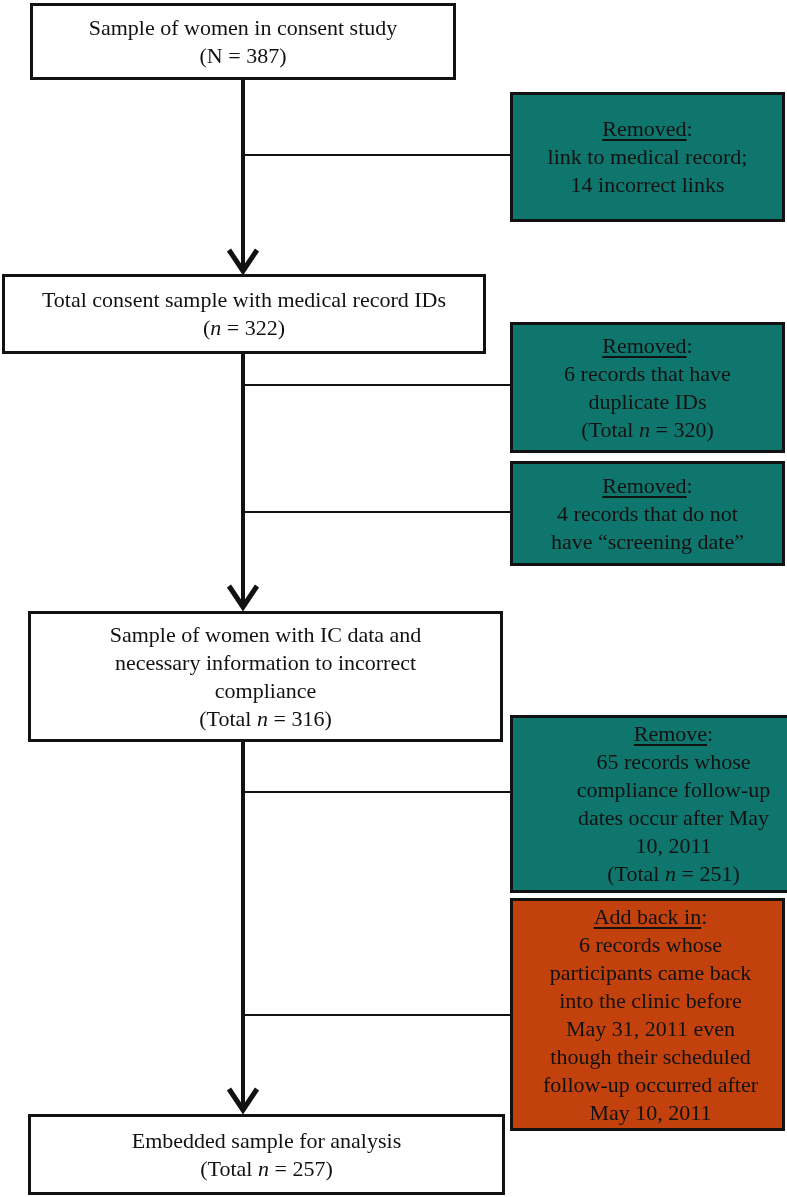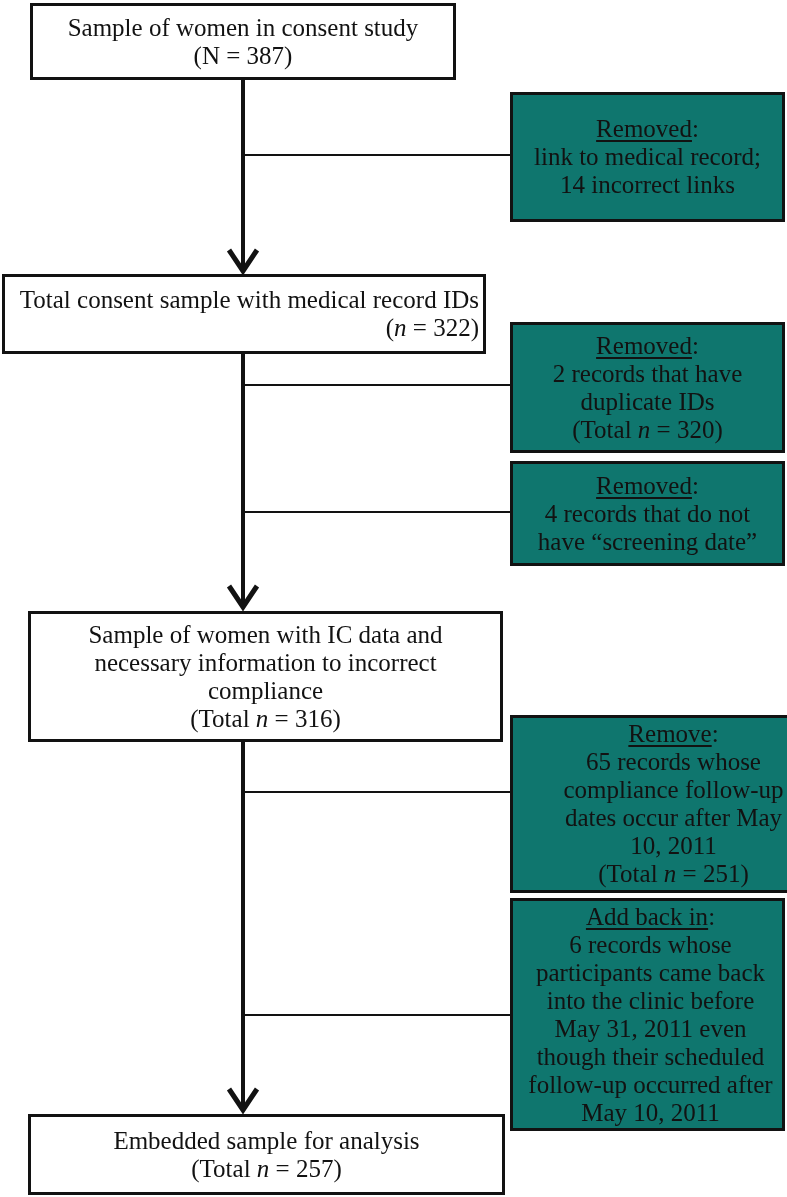--- a/index.html
+++ b/index.html
@@ -21,32 +21,32 @@
   .box {
     position: absolute;
     box-sizing: border-box;
     border: 3px solid #121212;
     background: #ffffff;
     display: flex;
     flex-direction: column;
     align-items: center;
     justify-content: center;
     text-align: center;
-    font-size: 25px;
+    font-size: 22px;
     line-height: 28px;
     z-index: 1;
     padding: 1px 4px;
   }
   .side { background: #0f766e; }
-  .blue { background: #0f766e; padding-left: 10px; }
+  .blue { background: #c2410c; padding-left: 10px; }
   .u { text-decoration: underline; text-underline-offset: 3px; }
   .it { font-style: italic; }
 
   #box-a { left: 30px;  top: 3px;    width: 426px; height: 77px;  }
-  #box-b { left: 2px;   top: 274px;  width: 484px; height: 80px; align-items: flex-end;  }
+  #box-b { left: 2px;   top: 274px;  width: 484px; height: 80px;  }
   #box-c { left: 28px;  top: 611px;  width: 475px; height: 131px; }
   #box-d { left: 28px;  top: 1114px; width: 477px; height: 81px;  }
 
   #side-1 { left: 510px; top: 92px;  width: 275px; height: 130px; }
   #side-2 { left: 510px; top: 322px; width: 275px; height: 131px; }
   #side-3 { left: 510px; top: 461px; width: 275px; height: 105px; }
   #side-4 { left: 510px; top: 715px; width: 327px; height: 178px; }
   #side-5 { left: 510px; top: 898px; width: 275px; height: 233px; }
 </style>
 </head>
@@ -93,21 +93,21 @@
   </div>
 
   <div class="box side" id="side-1">
     <div class="ln"><span class="u">Removed</span><span>:</span></div>
     <div class="ln">link to medical record;</div>
     <div class="ln">14 incorrect links</div>
   </div>
 
   <div class="box side" id="side-2">
     <div class="ln"><span class="u">Removed</span><span>:</span></div>
-    <div class="ln">2 records that have</div>
+    <div class="ln">6 records that have</div>
     <div class="ln">duplicate IDs</div>
     <div class="ln"><span>(Total </span><span class="it">n</span><span> = 320)</span></div>
   </div>
 
   <div class="box side" id="side-3">
     <div class="ln"><span class="u">Removed</span><span>:</span></div>
     <div class="ln">4 records that do not</div>
     <div class="ln">have “screening date”</div>
   </div>
 

